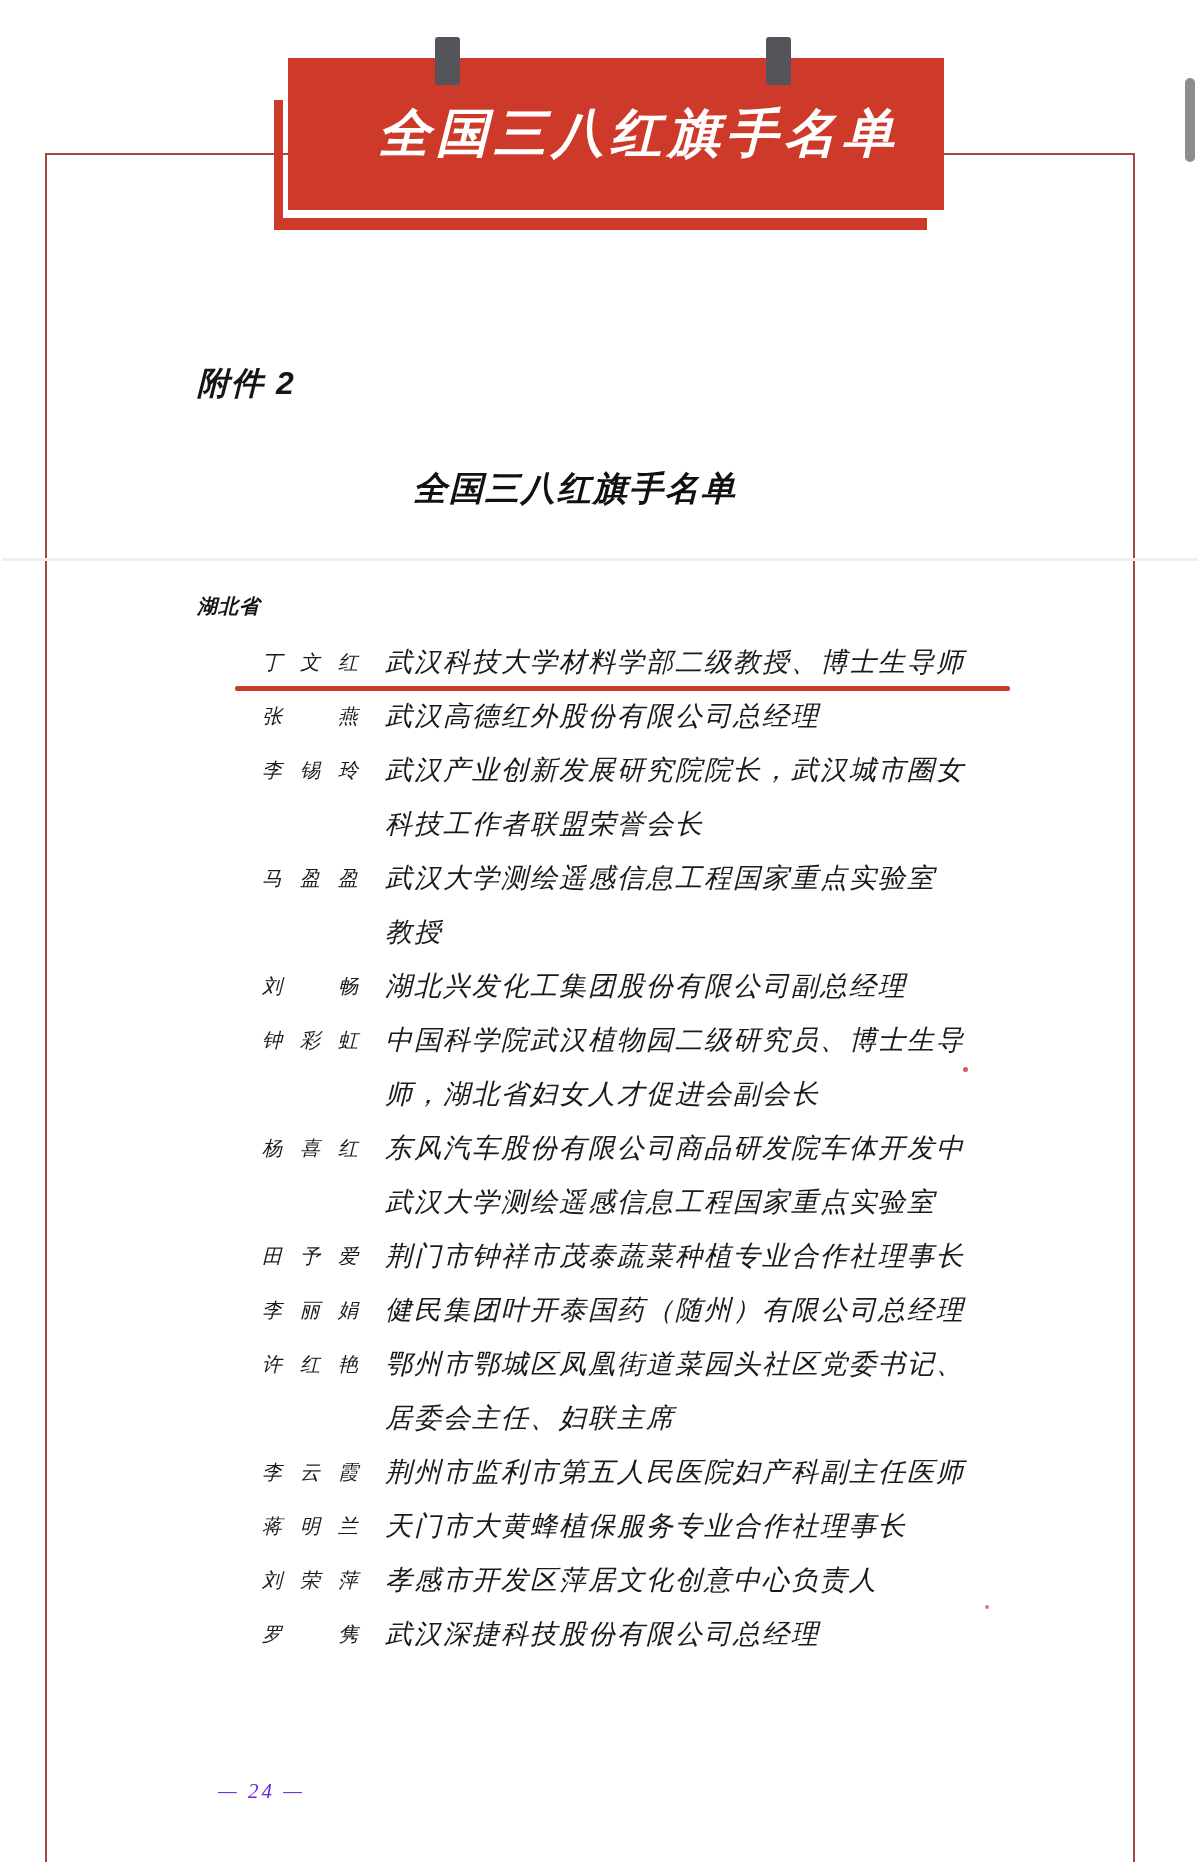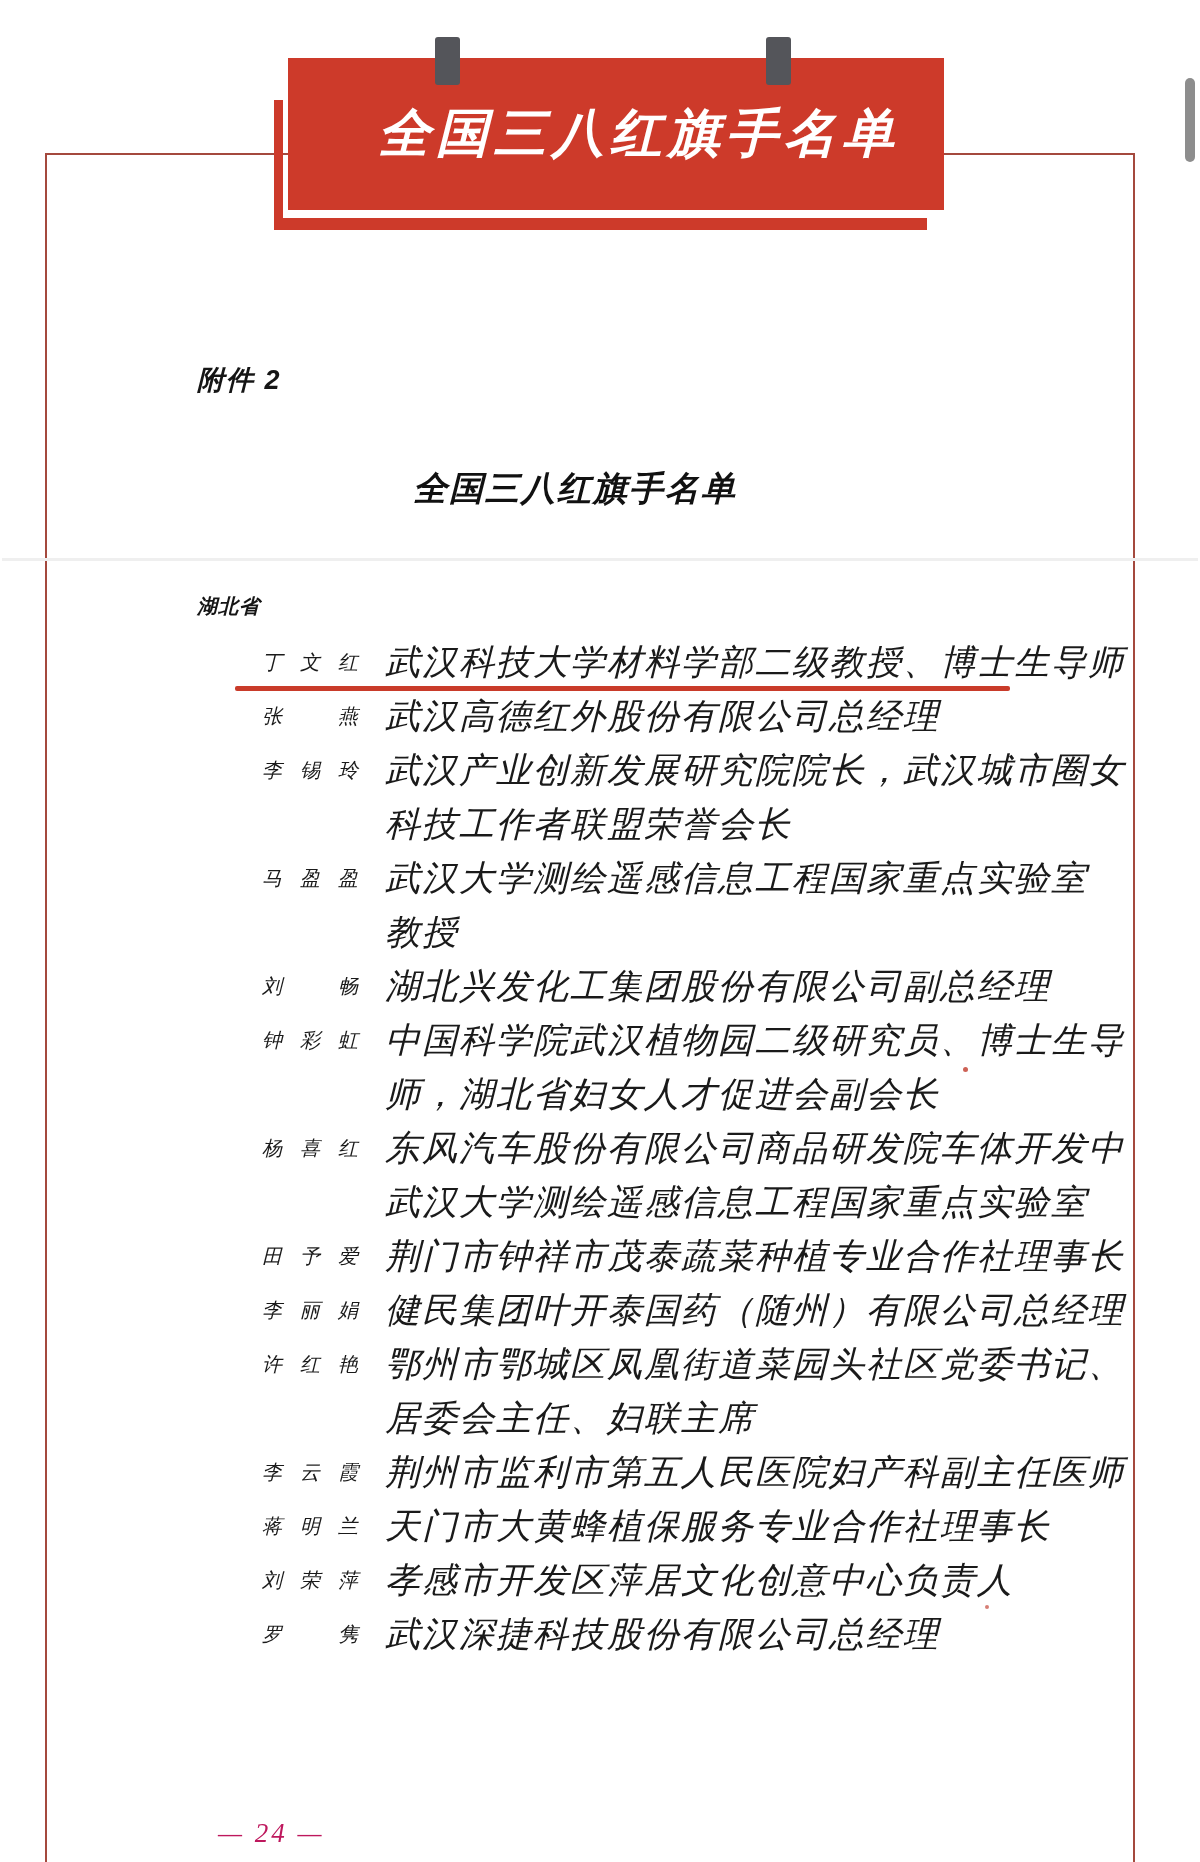--- a/index.html
+++ b/index.html
@@ -34,48 +34,48 @@
   
   .page-frame{
     position:absolute;left:45px;top:153px;width:1090px;height:1709px;
     border:2px solid #a4493e;border-bottom:none;box-sizing:border-box;z-index:0;
   }
   .seam-line{
     position:absolute;left:2px;top:558px;width:1196px;height:3px;background:#efefef;z-index:0;
   }
   
   .attachment-label{
-    position:absolute;left:197px;top:362px;font-size:27px;font-weight:bold;
+    position:absolute;left:197px;top:362px;font-size:32px;font-weight:bold;
     font-family:"Liberation Sans","DejaVu Sans",sans-serif;letter-spacing:2px;color:#151515;
   }
   .doc-title{
     position:absolute;left:0;top:466px;width:1150px;text-align:center;
     font-size:34px;font-weight:bold;letter-spacing:2px;color:#111;
   }
   .section-heading{
     position:absolute;left:197px;top:593px;font-size:20px;font-weight:bold;
     font-family:"Liberation Sans","DejaVu Sans",sans-serif;letter-spacing:1px;color:#151515;
   }
   .rows{
     position:absolute;left:262px;top:635px;width:790px;z-index:2;
   }
   .row{display:flex;height:54px;align-items:center;}
   .row .name{
     width:96px;font-size:20px;color:#1a1a1a;
     text-align:justify;text-align-last:justify;flex:none;
   }
   .row .desc{
-    margin-left:27px;font-size:35px;color:#1a1a1a;letter-spacing:2px;white-space:nowrap;
+    margin-left:27px;font-size:27px;color:#1a1a1a;letter-spacing:2px;white-space:nowrap;
   }
   .highlight-underline{
     position:absolute;left:235px;top:686px;width:775px;height:5px;
     background:#c93b2a;border-radius:2px;z-index:5;
   }
   .page-number{
-    position:absolute;left:218px;top:1779px;font-size:27px;letter-spacing:3px;color:#be185d;margin-top:39px;
+    position:absolute;left:218px;top:1779px;font-size:21px;letter-spacing:3px;color:#6d28d9;
   }
   
   .scrollbar-thumb{
     position:absolute;left:1185px;top:78px;width:10px;height:84px;
     background:#8d8d8d;border-radius:5px;z-index:6;
   }
   .dot{position:absolute;border-radius:50%;background:#c0392b;z-index:3;}
   .dot.d1{left:963px;top:1067px;width:5px;height:5px;opacity:.8;}
   .dot.d2{left:985px;top:1605px;width:4px;height:4px;opacity:.65;}
 </style>

